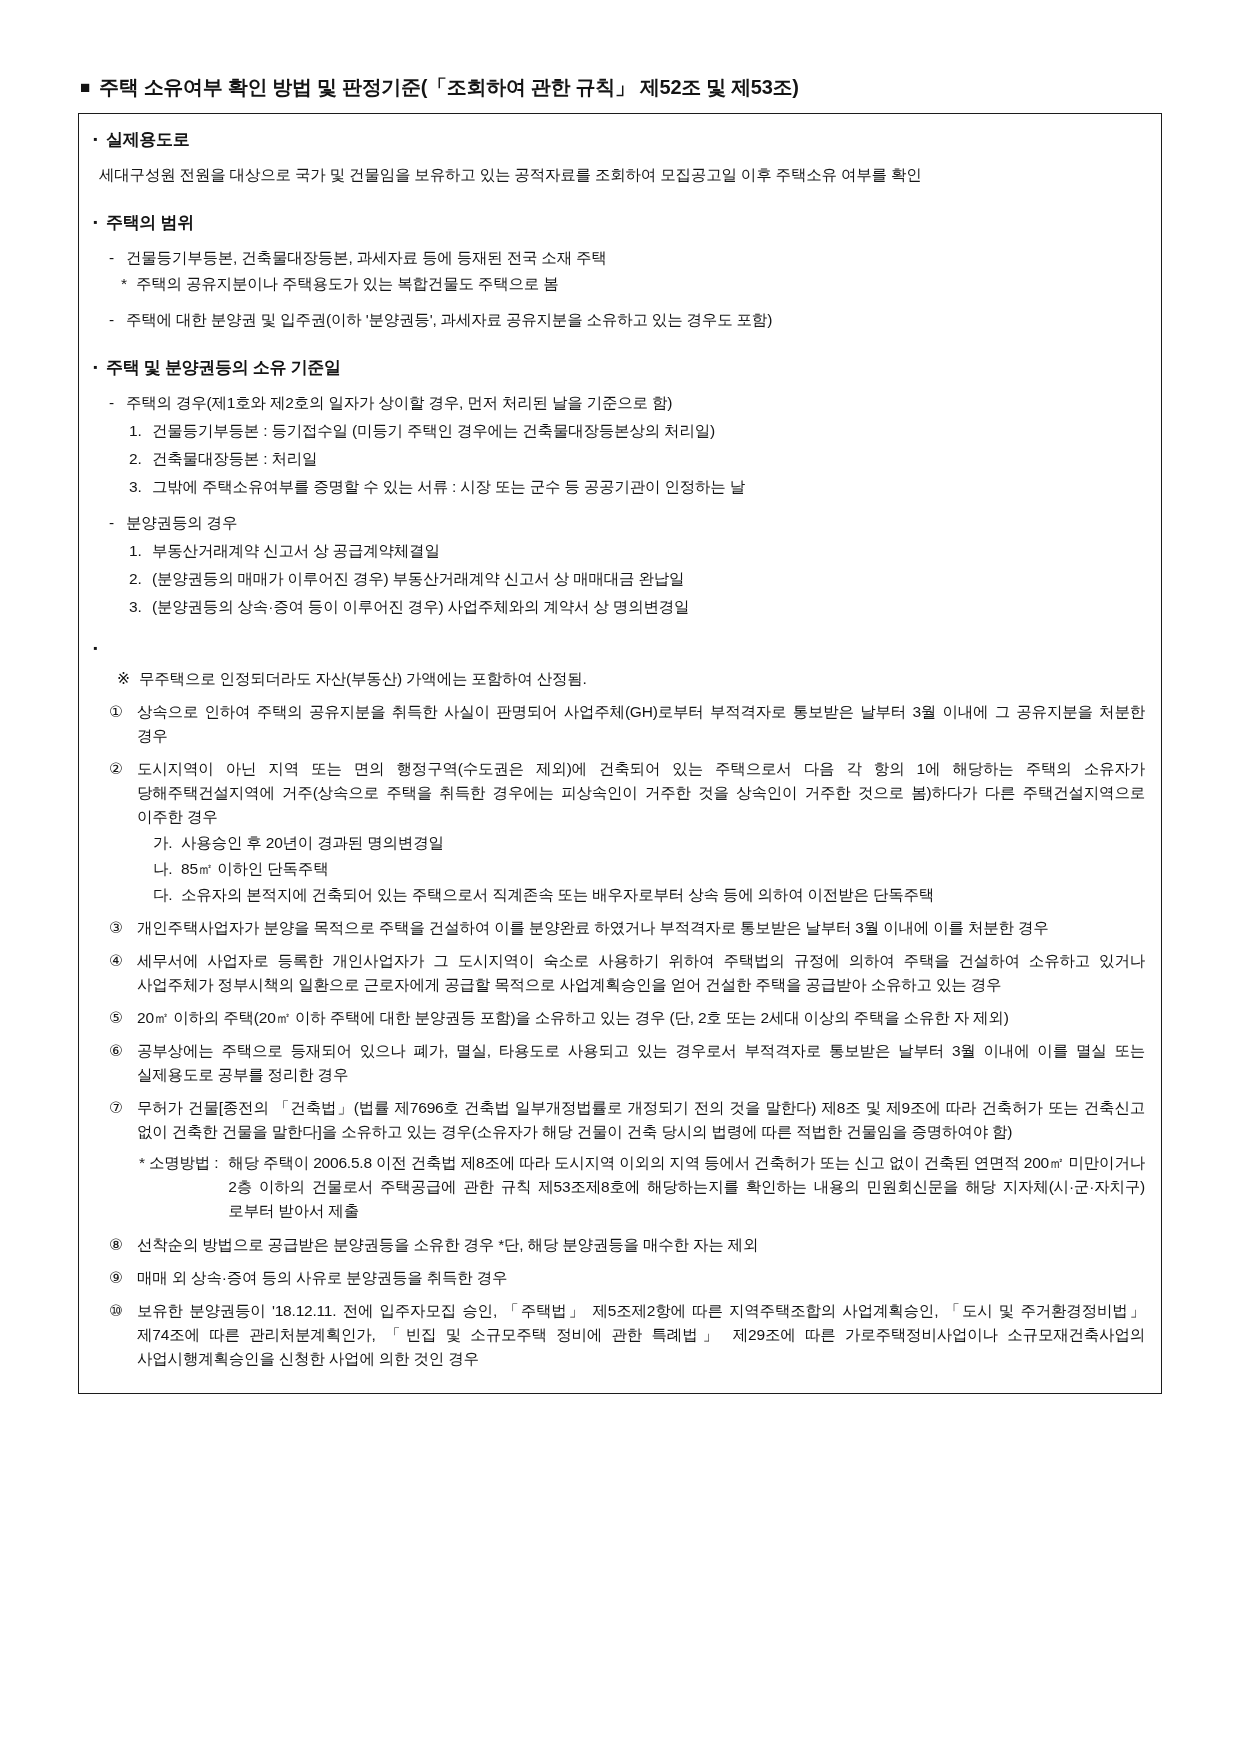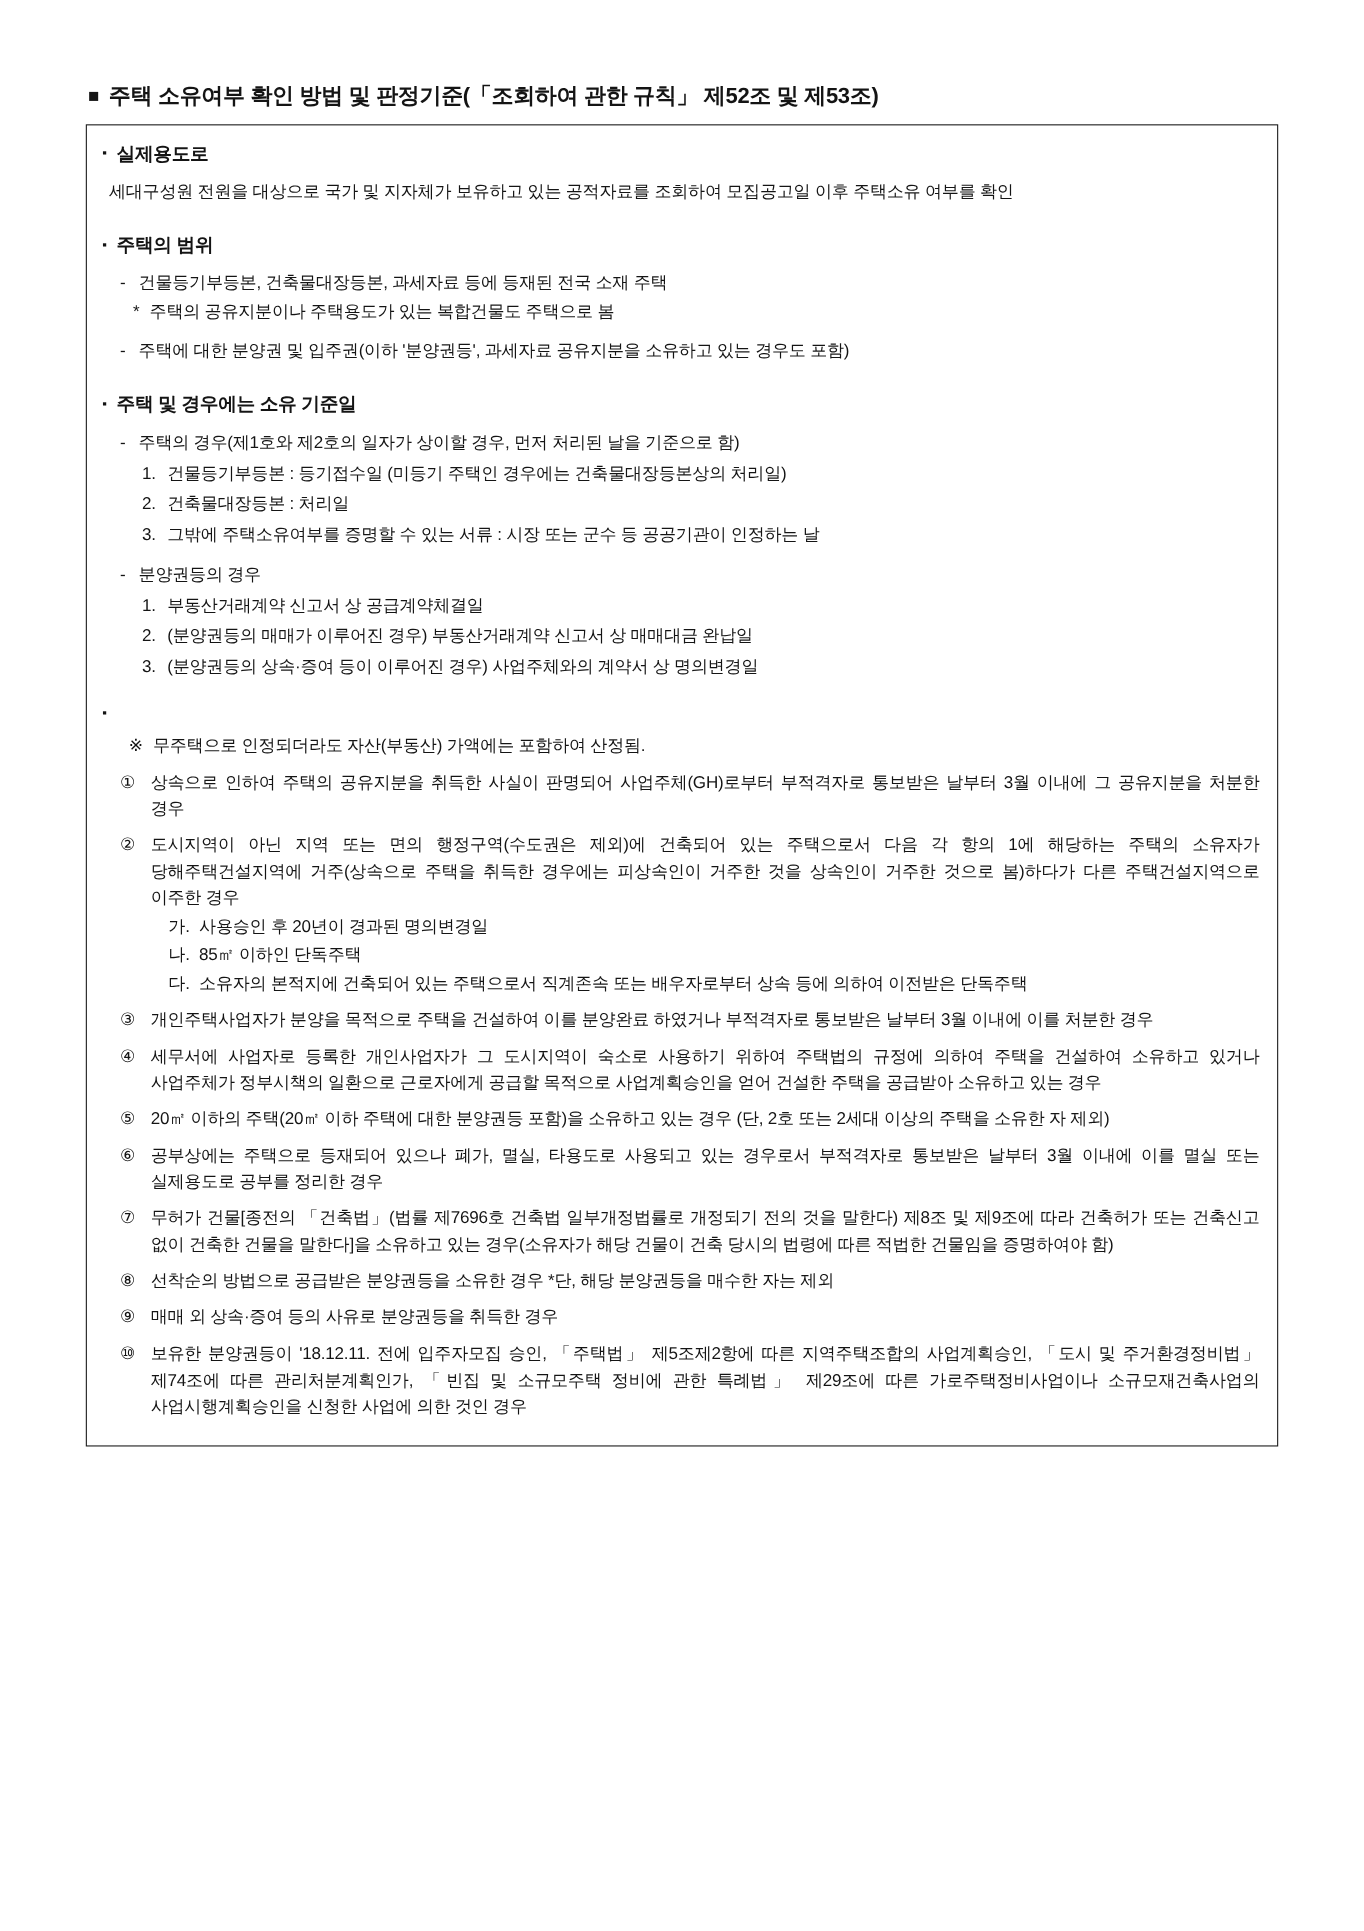--- a/index.html
+++ b/index.html
@@ -87,21 +87,21 @@
     <span>주택 소유여부 확인 방법 및 판정기준(「조회하여 관한 규칙」 제52조 및 제53조)</span>
   </h1>
 
   <div class="doc-box" id="doc-box">
       <section class="doc-section">
         <h2 class="section-header">
           <span class="sq">▪</span>
           <span>실제용도로</span>
         </h2>
         <div class="line line-body">
-          <span class="txt">세대구성원 전원을 대상으로 국가 및 지자체가 보유하고 있는 공적자료를 조회하여 모집공고일 이후 주택소유 여부를 확인</span>
+          <span class="txt">세대구성원 전원을 대상으로 국가 및 건물임을 보유하고 있는 공적자료를 조회하여 모집공고일 이후 주택소유 여부를 확인</span>
         </div>
       </section>
       <section class="doc-section">
         <h2 class="section-header">
           <span class="sq">▪</span>
           <span>주택의 범위</span>
         </h2>
         <div class="line line-dash">
           <span class="marker">-</span>
           <span class="txt">건물등기부등본, 건축물대장등본, 과세자료 등에 등재된 전국 소재 주택</span>
@@ -111,21 +111,21 @@
           <span class="txt">주택의 공유지분이나 주택용도가 있는 복합건물도 주택으로 봄</span>
         </div>
         <div class="line line-dash">
           <span class="marker">-</span>
           <span class="txt">주택에 대한 분양권 및 입주권(이하 '분양권등', 과세자료 공유지분을 소유하고 있는 경우도 포함)</span>
         </div>
       </section>
       <section class="doc-section">
         <h2 class="section-header">
           <span class="sq">▪</span>
-          <span>주택 및 경우에는 소유 기준일</span>
+          <span>주택 및 분양권등의 소유 기준일</span>
         </h2>
         <div class="line line-dash">
           <span class="marker">-</span>
           <span class="txt">주택의 경우(제1호와 제2호의 일자가 상이할 경우, 먼저 처리된 날을 기준으로 함)</span>
         </div>
         <div class="line line-num">
           <span class="marker">1.</span>
           <span class="txt">건물등기부등본 : 등기접수일 (미등기 주택인 경우에는 건축물대장등본상의 처리일)</span>
         </div>
         <div class="line line-num">
@@ -194,20 +194,24 @@
           <span class="txt">20㎡ 이하의 주택(20㎡ 이하 주택에 대한 분양권등 포함)을 소유하고 있는 경우 (단, 2호 또는 2세대 이상의 주택을 소유한 자 제외)</span>
         </div>
         <div class="line line-circle">
           <span class="marker">⑥</span>
           <span class="txt">공부상에는 주택으로 등재되어 있으나 폐가, 멸실, 타용도로 사용되고 있는 경우로서 부적격자로 통보받은 날부터 3월 이내에 이를 멸실 또는 실제용도로 공부를 정리한 경우</span>
         </div>
         <div class="line line-circle">
           <span class="marker">⑦</span>
           <span class="txt">무허가 건물[종전의 「건축법」(법률 제7696호 건축법 일부개정법률로 개정되기 전의 것을 말한다) 제8조 및 제9조에 따라 건축허가 또는 건축신고 없이 건축한 건물을 말한다]을 소유하고 있는 경우(소유자가 해당 건물이 건축 당시의 법령에 따른 적법한 건물임을 증명하여야 함)</span>
         </div>
+        <div class="line line-method">
+          <span class="marker">* 소명방법 :</span>
+          <span class="txt">해당 주택이 2006.5.8 이전 건축법 제8조에 따라 도시지역 이외의 지역 등에서 건축허가 또는 신고 없이 건축된 연면적 200㎡ 미만이거나 2층 이하의 건물로서 주택공급에 관한 규칙 제53조제8호에 해당하는지를 확인하는 내용의 민원회신문을 해당 지자체(시·군·자치구)로부터 받아서 제출</span>
+        </div>
         <div class="line line-circle">
           <span class="marker">⑧</span>
           <span class="txt">선착순의 방법으로 공급받은 분양권등을 소유한 경우 *단, 해당 분양권등을 매수한 자는 제외</span>
         </div>
         <div class="line line-circle">
           <span class="marker">⑨</span>
           <span class="txt">매매 외 상속·증여 등의 사유로 분양권등을 취득한 경우</span>
         </div>
         <div class="line line-circle">
           <span class="marker">⑩</span>

